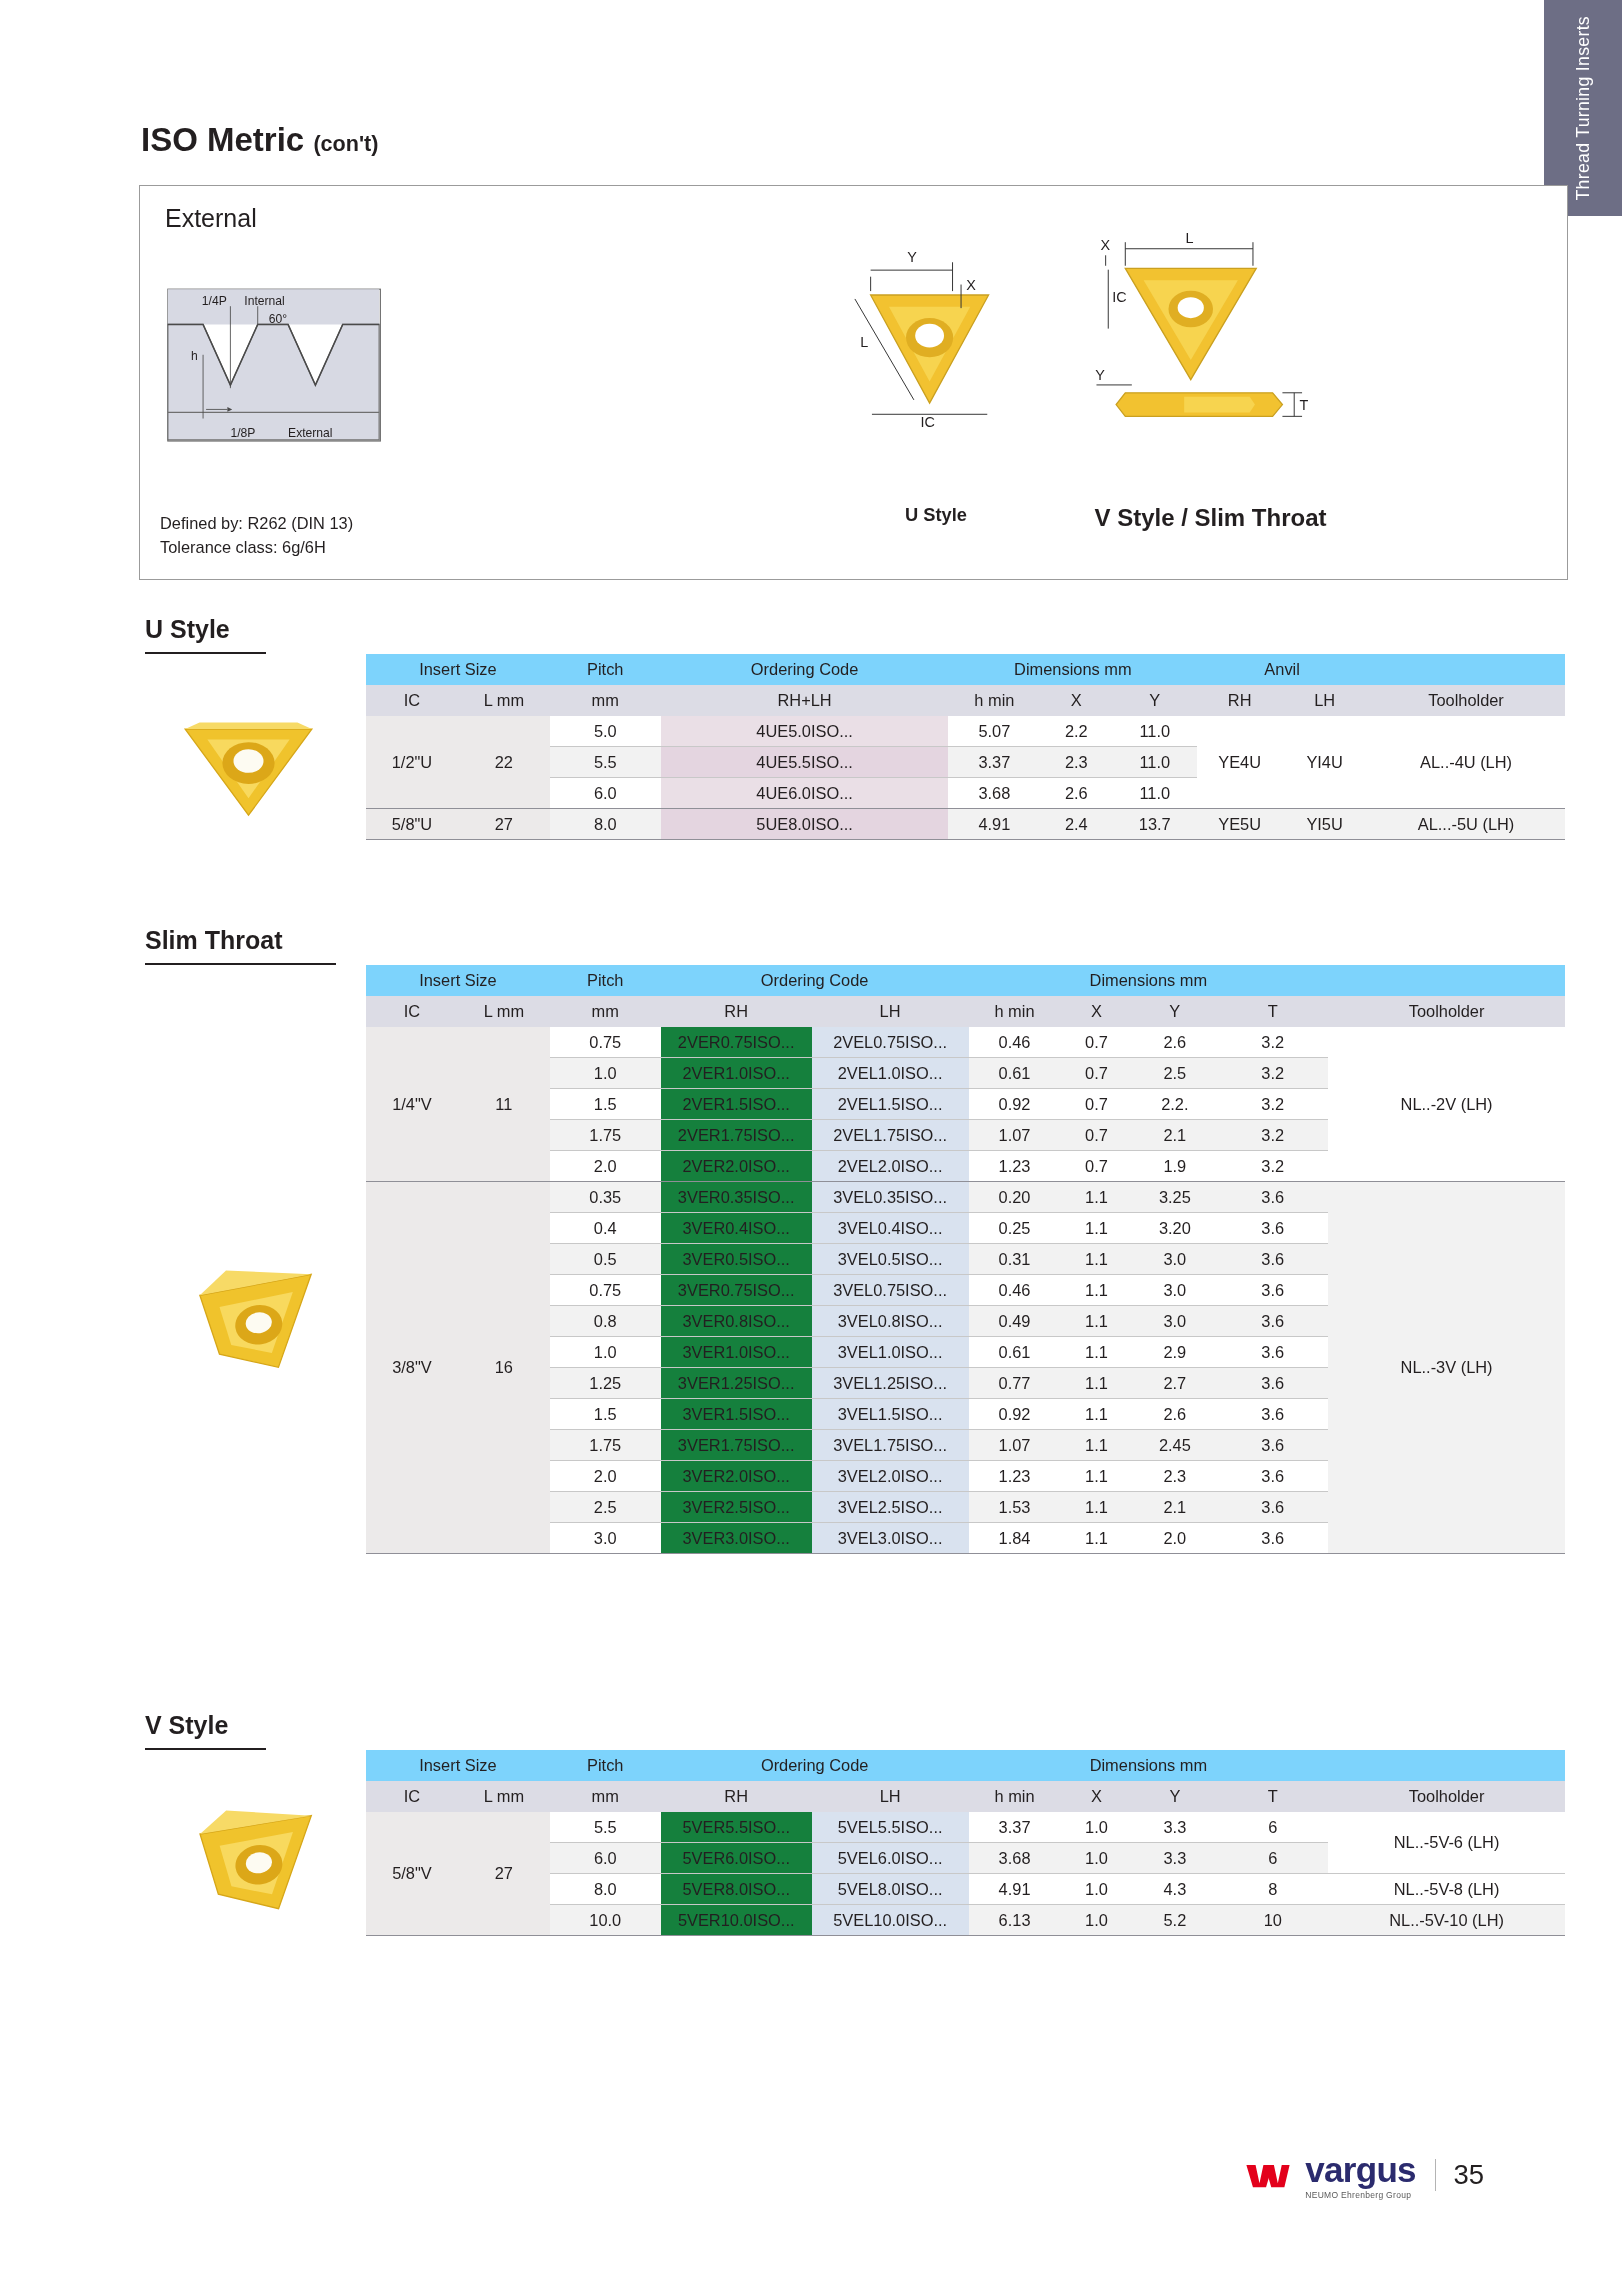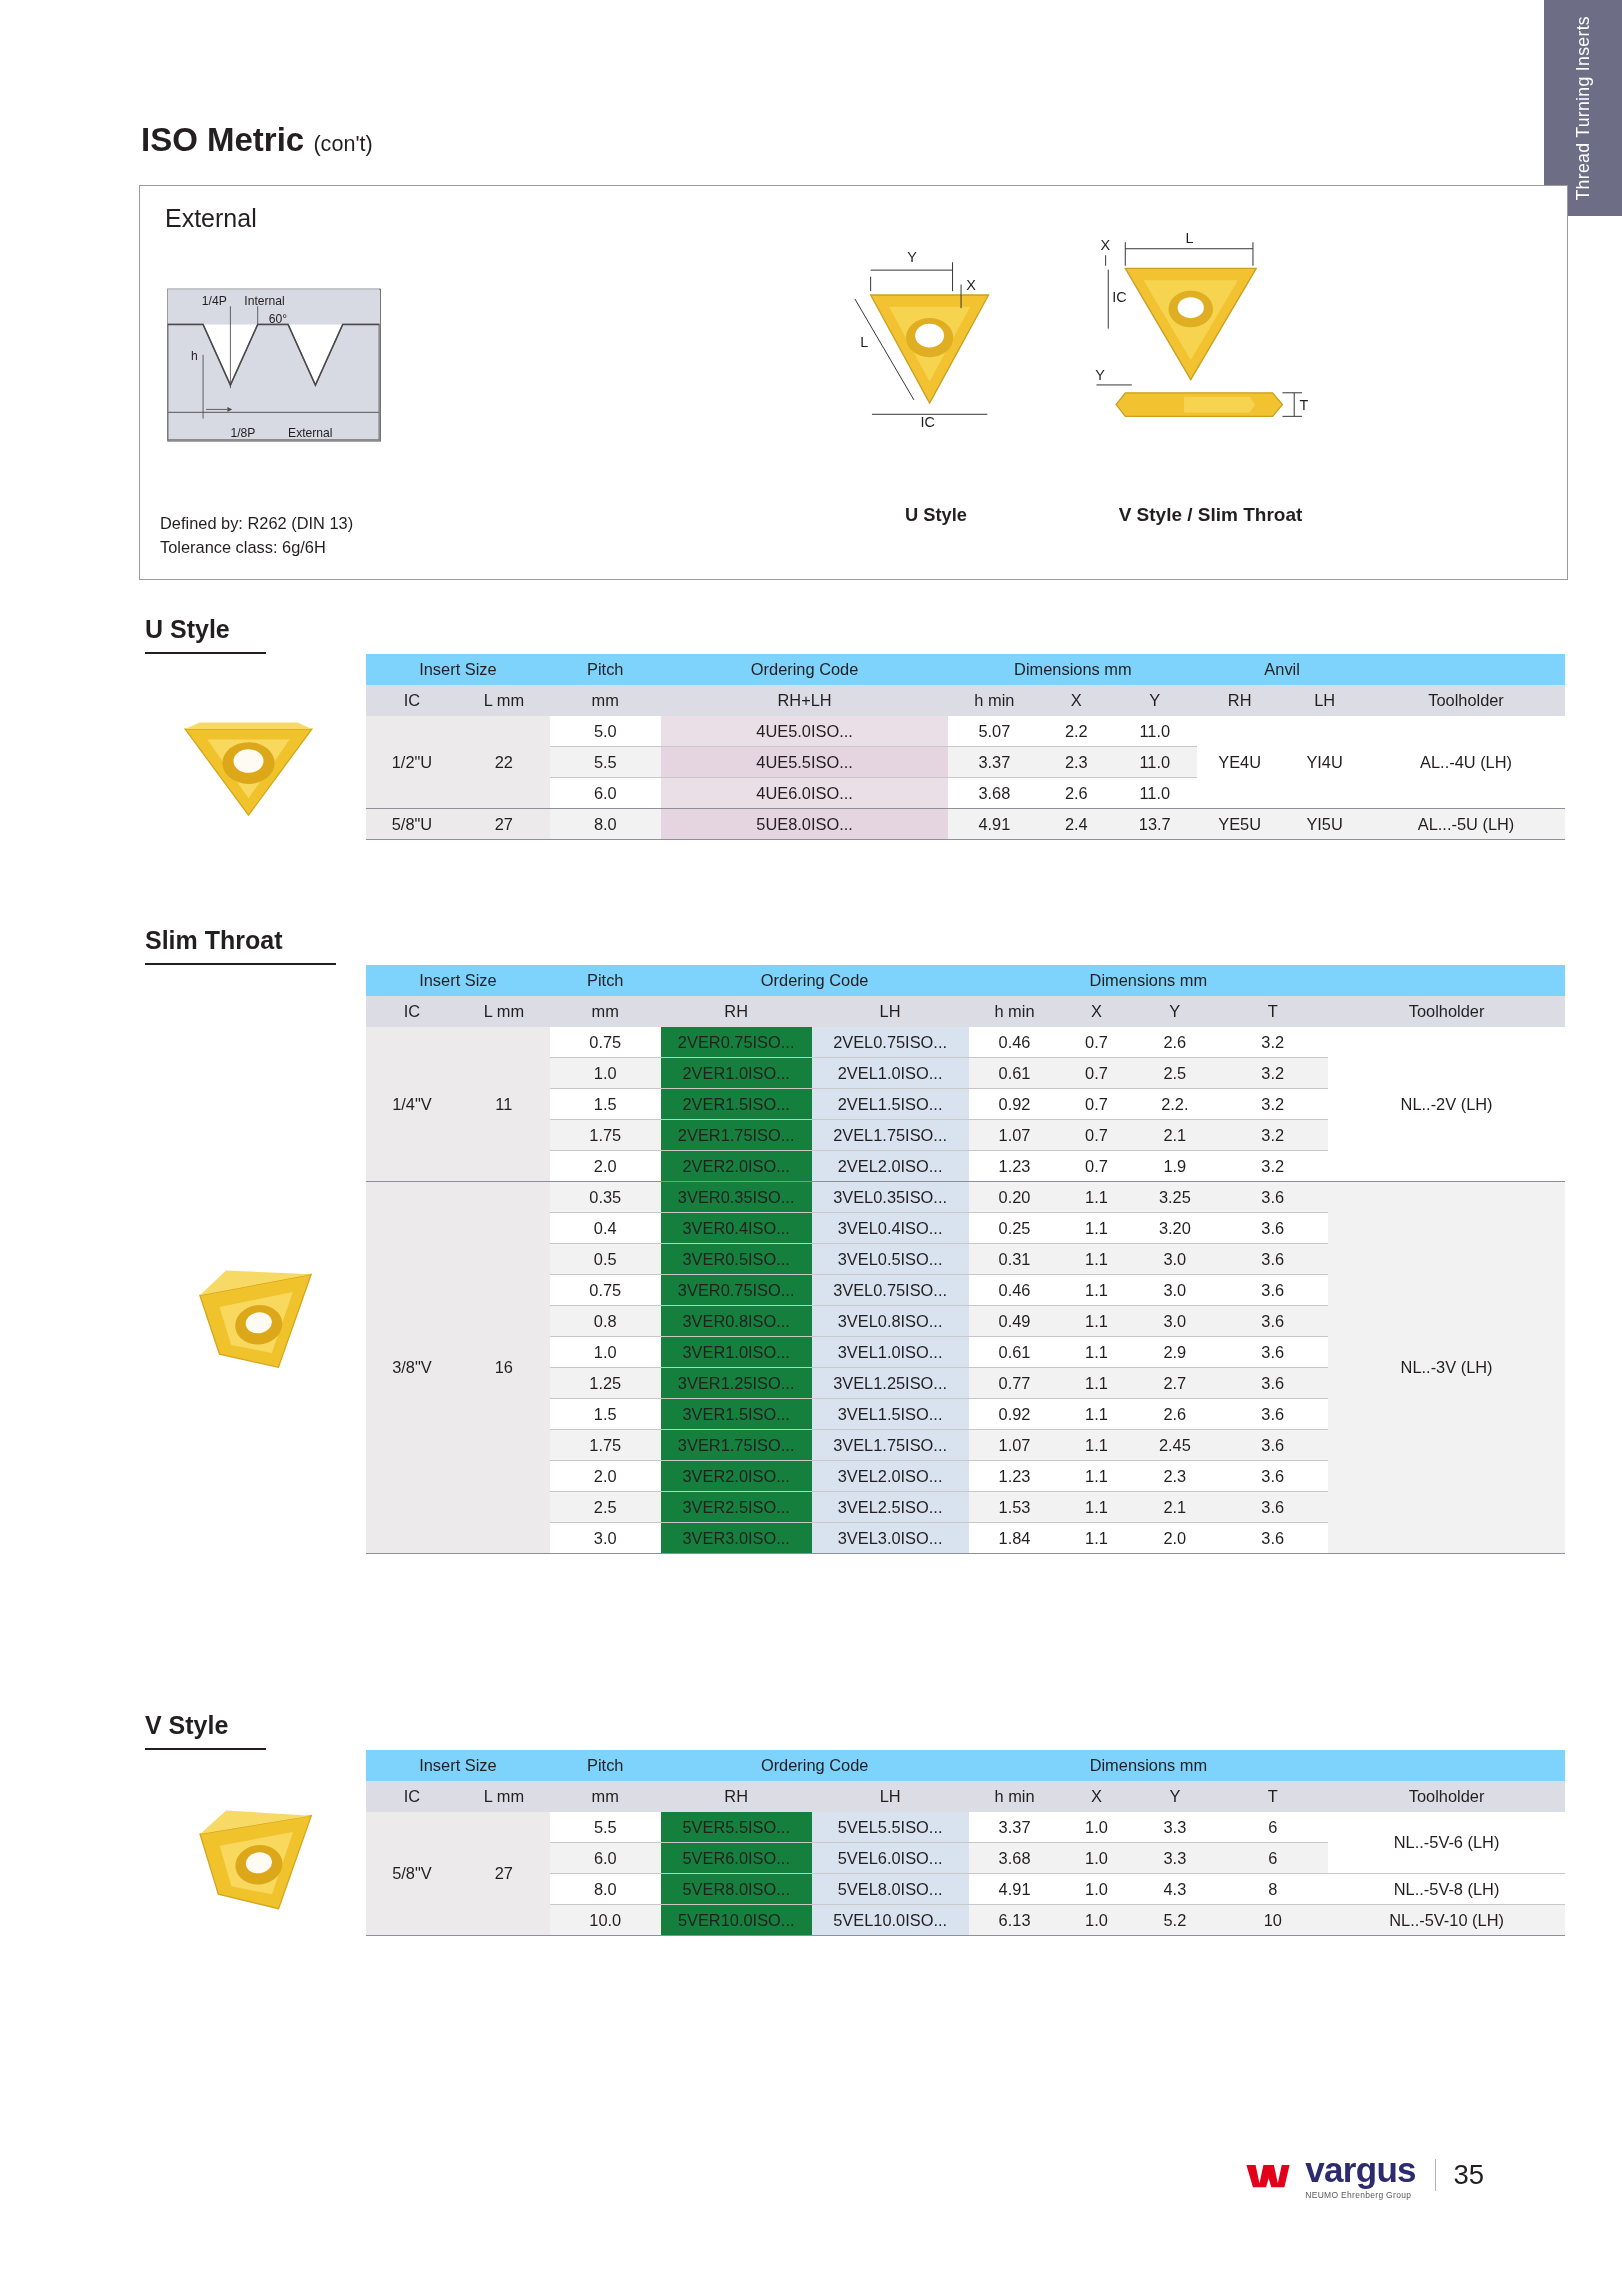--- a/index.html
+++ b/index.html
@@ -22,21 +22,21 @@
     writing-mode:vertical-rl;
     transform:rotate(180deg);
     color:#ffffff; font-size:17.7px; line-height:1.45;
     letter-spacing:0.3px; text-align:center;
   }
   
   .page-title{
     position:absolute; left:141px; top:121px;
     font-size:33px; font-weight:bold; color:#231f20;
   }
-  .page-title .small{ font-size:21.6px; font-weight:normal;text-align:center; }
+  .page-title .small{ font-size:21.6px; font-weight:bold;text-align:center; }
   
   .external-box{
     position:absolute; left:139px; top:185px;
     width:1427px; height:393px;
     border:0.7px solid #9b9b9b;
     background:#ffffff;
   }
   .external-title{
     position:absolute; left:26px; top:19.6px;
     font-size:25px; color:#231f20;
@@ -48,21 +48,21 @@
   .defined-text{
     position:absolute; left:160px; top:499px;
     font-size:16.4px; line-height:1.45; color:#231f20;margin-top:13px;
   }
   .u-style-cap{
     position:absolute; left:851px; top:504px;
     width:170px; text-align:center; font-size:18.3px; font-weight:bold;
   }
   .v-style-cap{
     position:absolute; left:1073px; top:504px;
-    width:275px; text-align:center; font-size:19px; font-weight:bold;
+    width:275px; text-align:center; font-size:24px; font-weight:bold;
   }
   
   .sec-head{
     position:absolute; font-size:25px; font-weight:bold; color:#231f20;
   }
   .sec-rule{
     position:absolute; height:2px; background:#231f20;
   }
   
   table{

